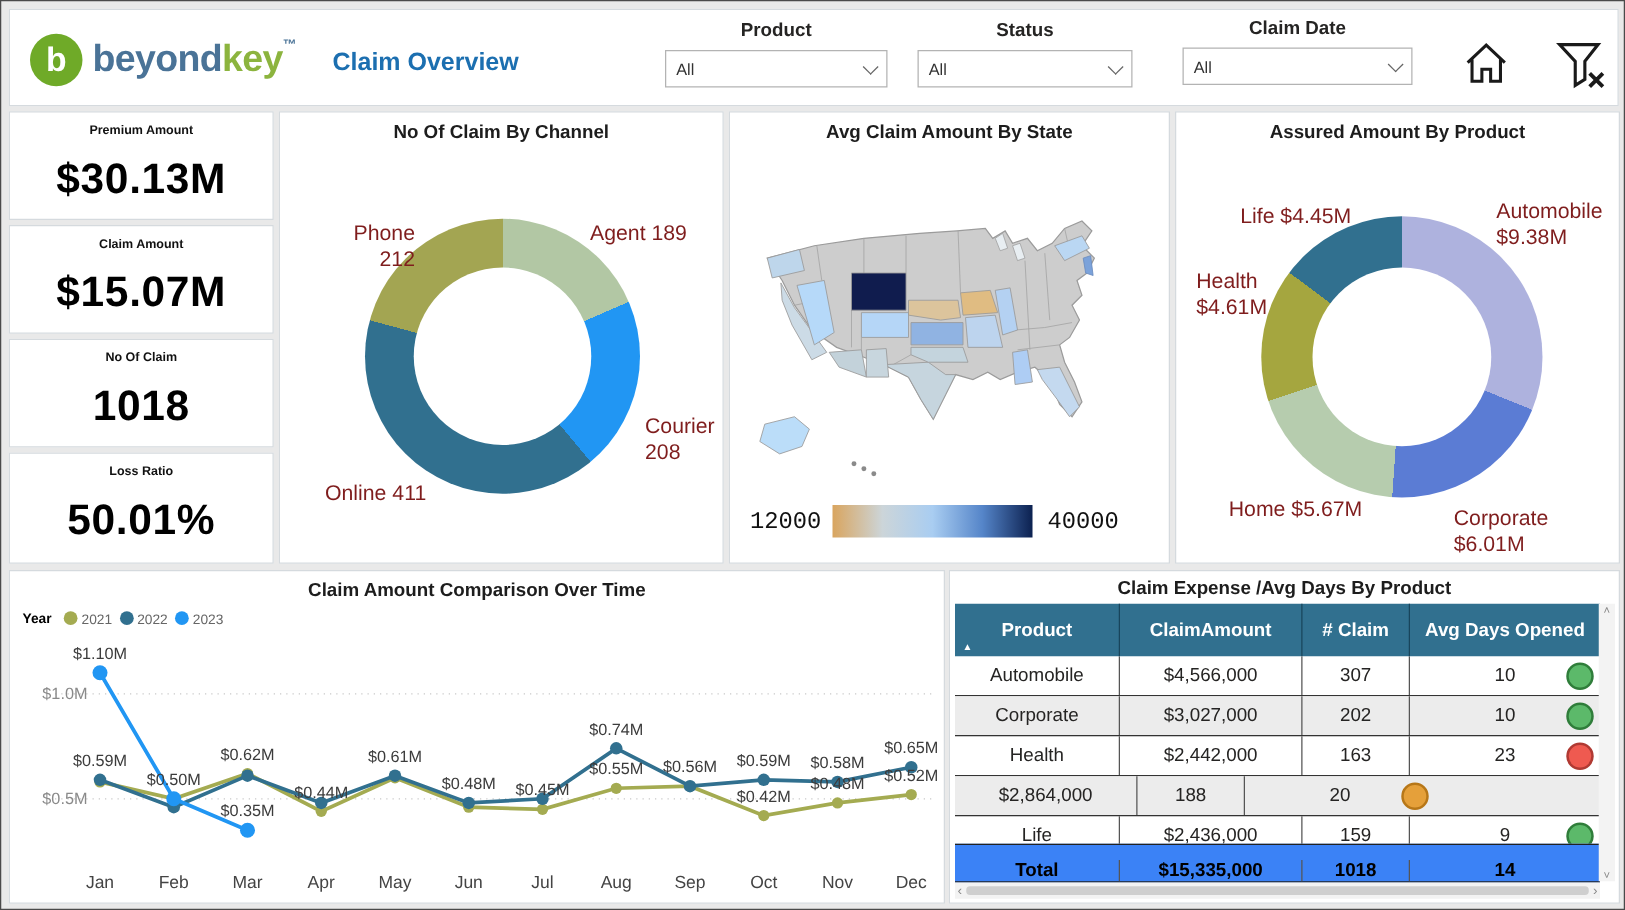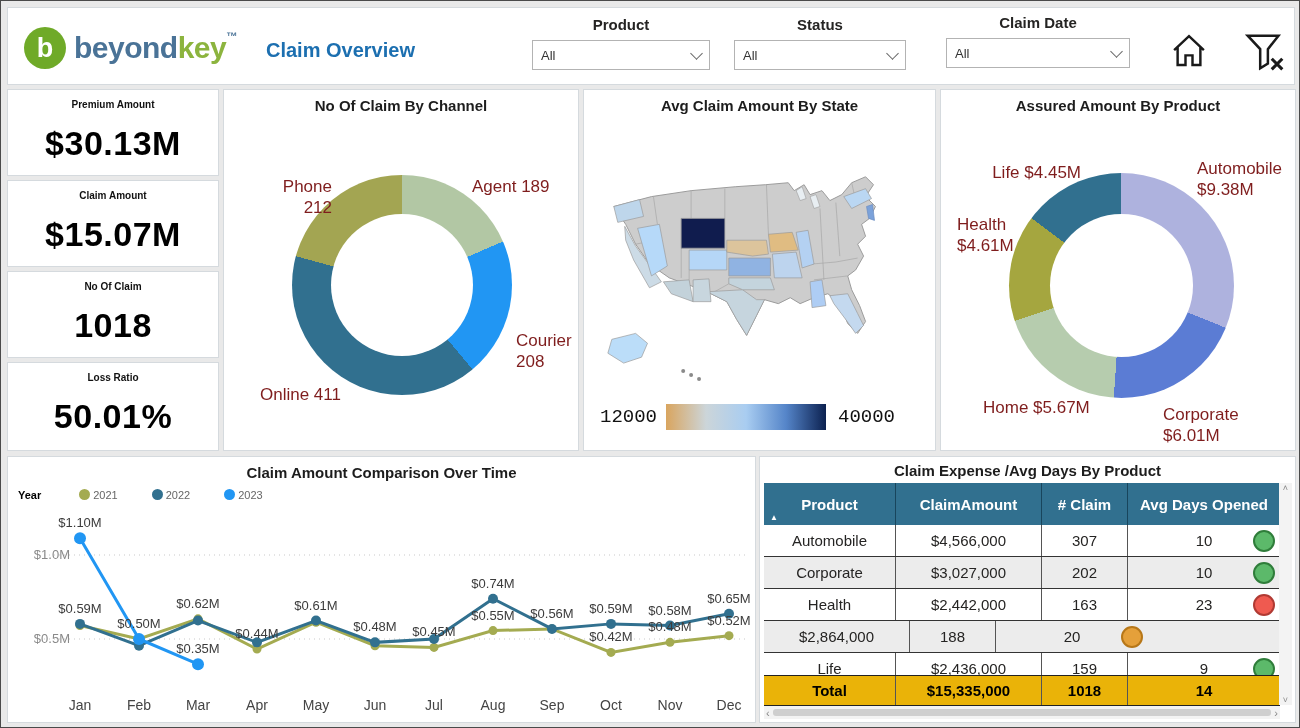--- a/index.html
+++ b/index.html
@@ -25,30 +25,30 @@
   .donut-ring{position:absolute;border-radius:50%;}
   .donut-hole{position:absolute;background:#fff;border-radius:50%;}
   .dlabel{position:absolute;font-size:17px;color:#7f1d1d;line-height:1.25;}
   
   .legend-bar{position:absolute;height:26px;}
   .legend-num{position:absolute;font-family:"Liberation Mono",monospace;font-size:19px;color:#111;}
   
   .line-legend{position:absolute;left:10px;top:32px;font-size:11px;color:#666;display:flex;align-items:flex-start;gap:6px;}
   .line-legend .lt{color:#000;font-weight:bold;margin-right:4px;}
   .ldot{display:inline-block;width:11px;height:11px;border-radius:50%;margin-right:3px;vertical-align:-1px;}
-  .legend-item{cursor:pointer;margin-left:28px;}
+  .legend-item{cursor:pointer;}
   
   .thead{position:absolute;display:flex;background:#31708f;color:#fff;font-weight:bold;font-size:15px;}
   .thead .hc{display:flex;align-items:center;justify-content:center;border-right:1px solid #18455c;box-sizing:border-box;position:relative;cursor:pointer;}
   .sortmark{position:absolute;left:6px;bottom:3px;font-size:8px;color:#fff;}
   .trow{display:flex;height:32px;font-size:15px;color:#252423;border-bottom:1px solid #333;box-sizing:border-box;cursor:pointer;}
   .trow .tc{display:flex;align-items:center;justify-content:center;border-right:1px solid #555;box-sizing:border-box;position:relative;}
   .trow.alt{background:#ececec;}
   .statusdot{position:absolute;right:5px;width:22px;height:22px;border-radius:50%;box-sizing:border-box;}
-  .totalrow{display:flex;height:29px;font-size:15px;font-weight:bold;color:#000;border-top:1px solid #222;border-bottom:1px solid #222;background:#eab308;}
+  .totalrow{display:flex;height:29px;font-size:15px;font-weight:bold;color:#000;border-top:1px solid #222;border-bottom:1px solid #222;background:#3b82f6;align-items:flex-end;}
   .totalrow .tc{display:flex;align-items:center;justify-content:center;border-right:1px solid #555;box-sizing:border-box;}
   .vscroll{position:absolute;width:13px;background:#f3f3f3;display:flex;flex-direction:column;justify-content:space-between;align-items:center;font-size:9px;color:#888;}
   .hscroll{position:absolute;height:13px;background:#f3f3f3;display:flex;justify-content:space-between;align-items:center;font-size:11px;color:#888;padding:0 2px;box-sizing:border-box;}
   .hthumb{flex:1;height:7px;background:#cfcfcf;border-radius:3px;margin:0 3px;}
   .scr{cursor:pointer;}
 </style>
 </head>
 <body>
 
 <div class="page">

